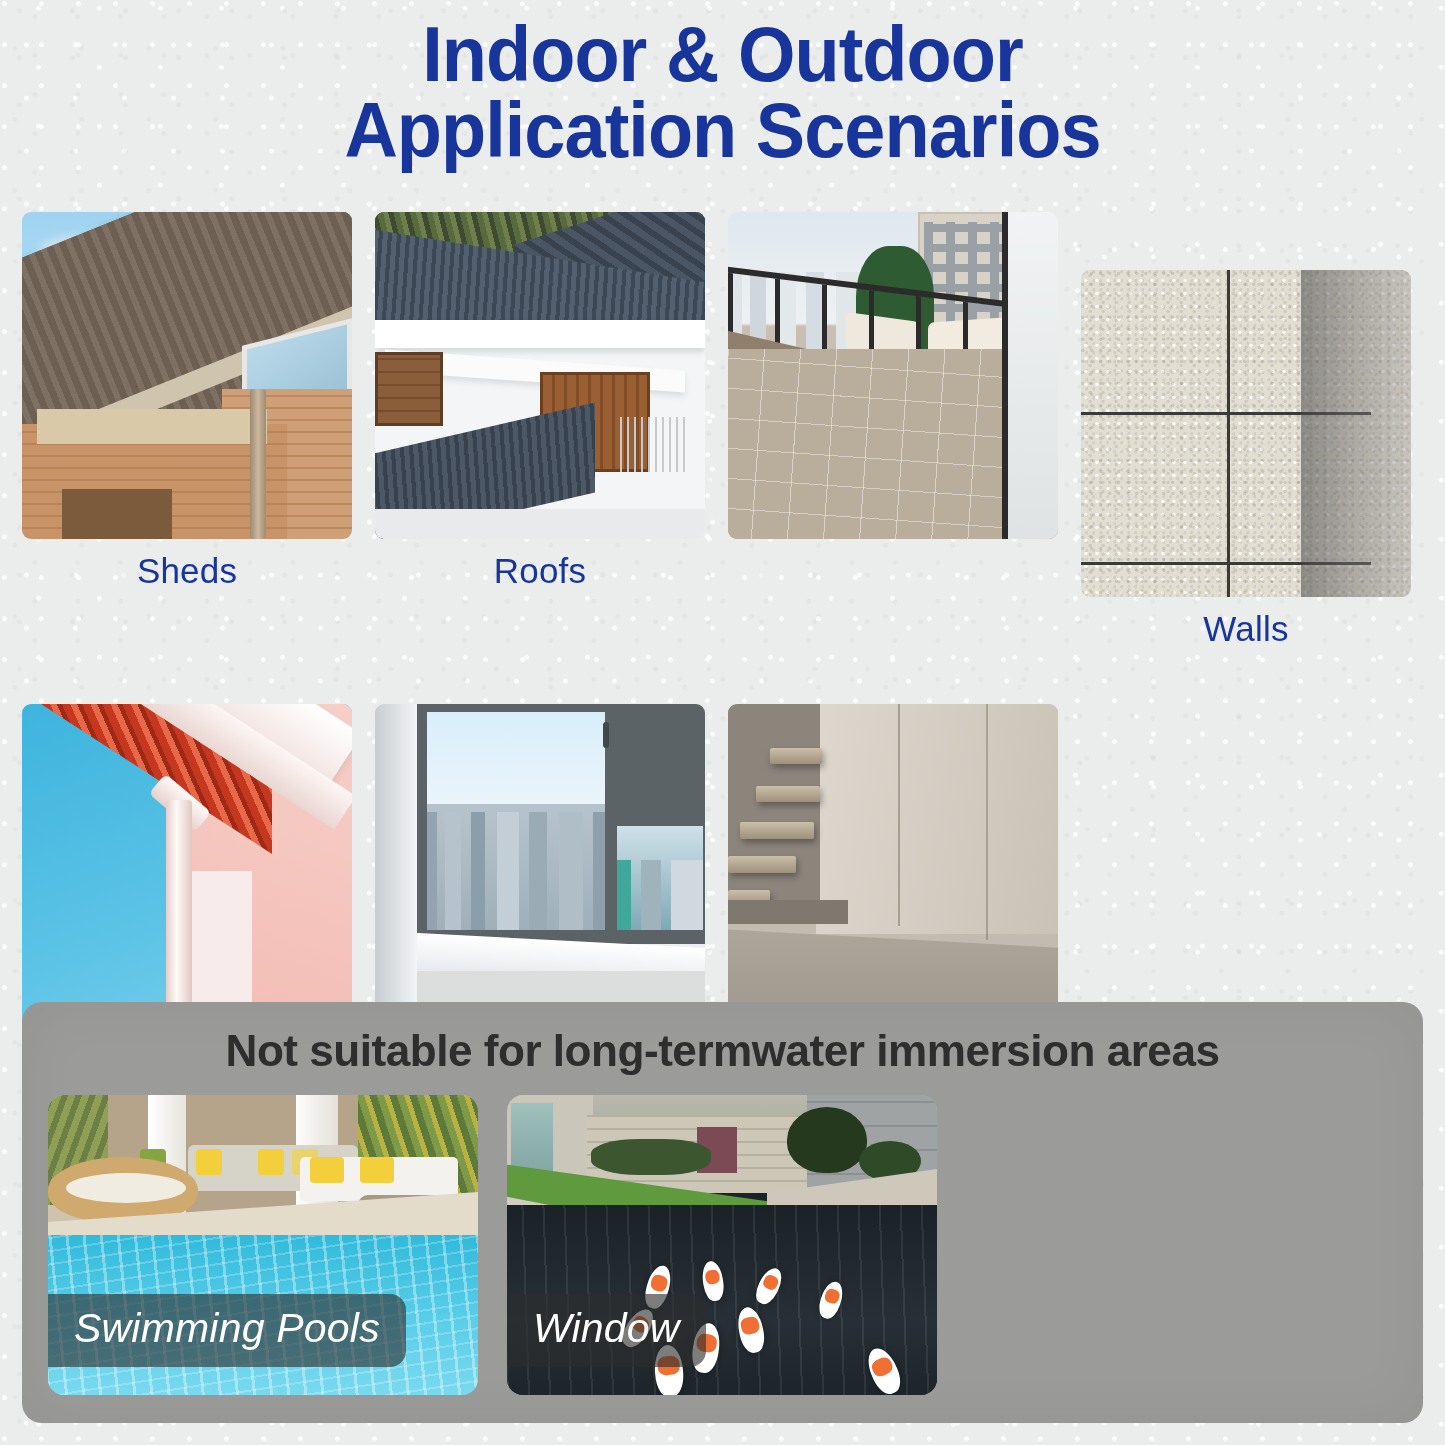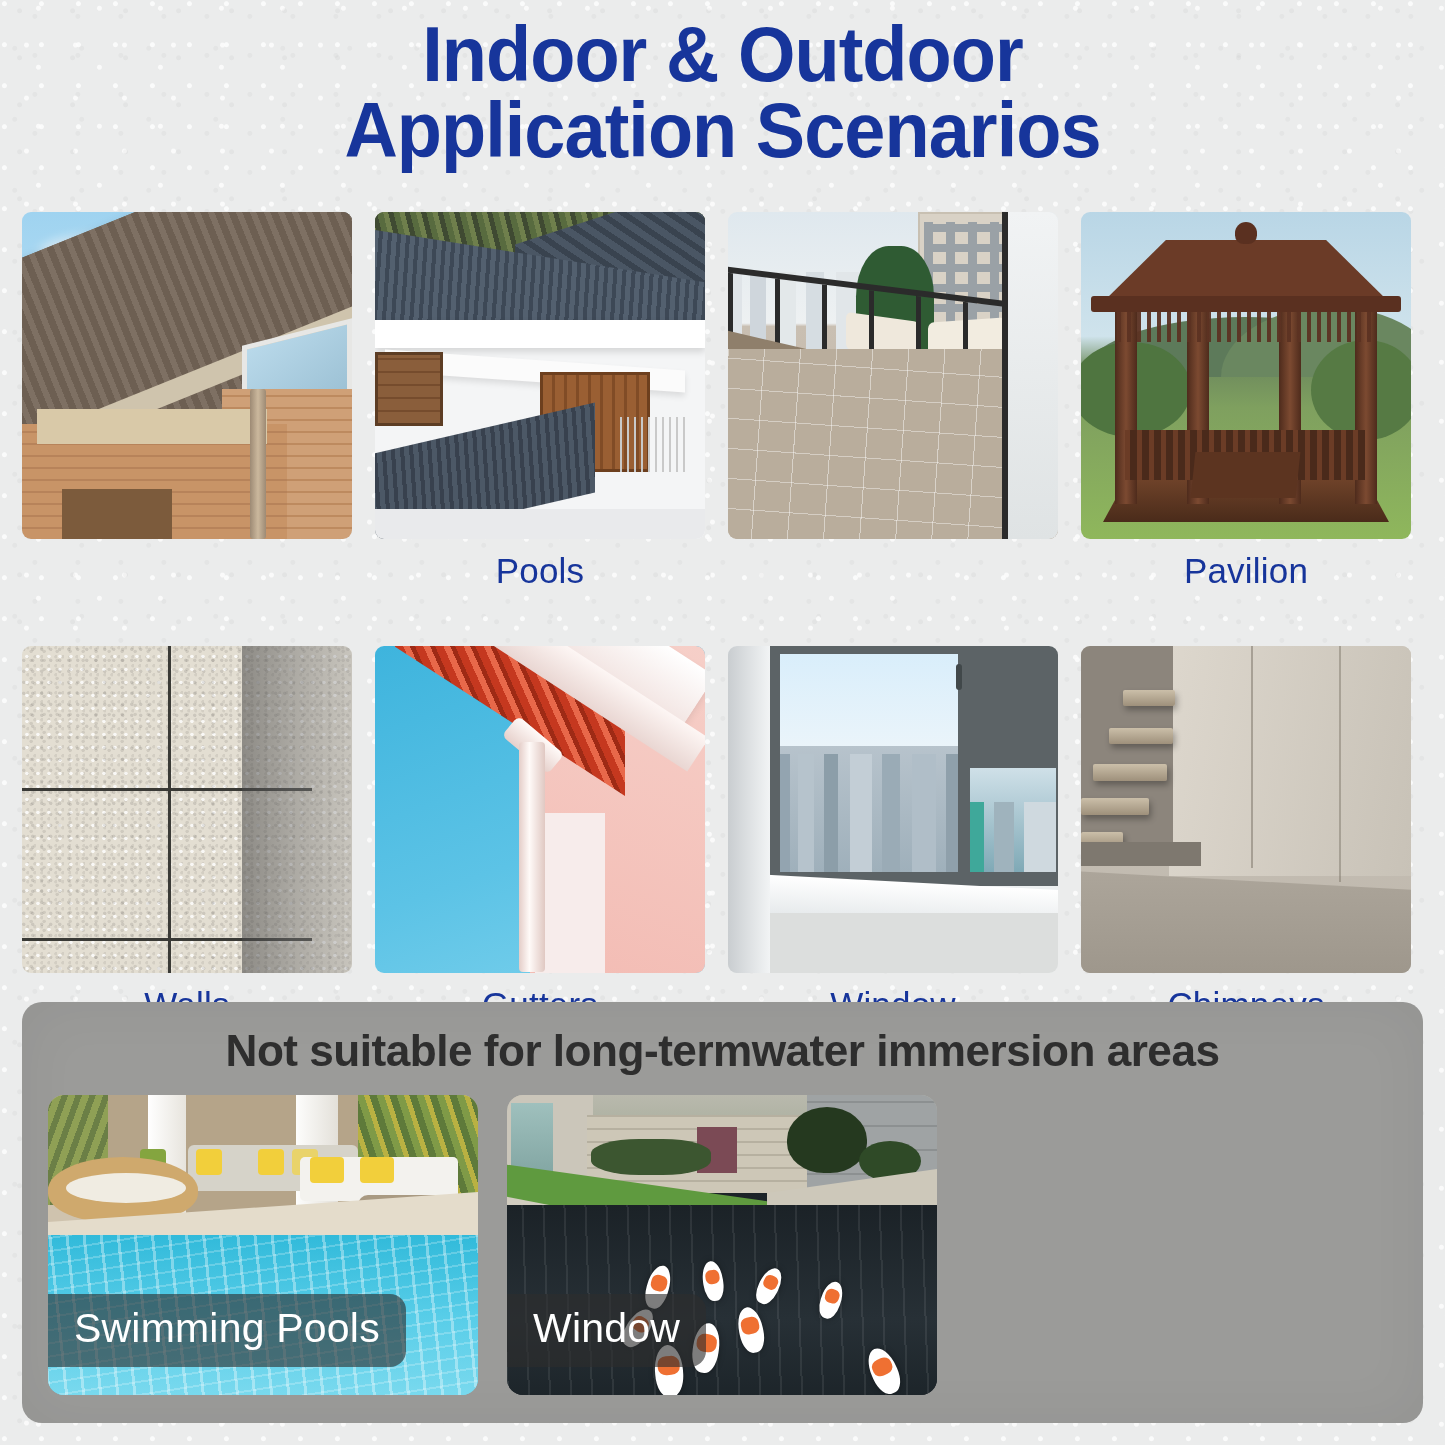--- a/index.html
+++ b/index.html
@@ -245,20 +245,21 @@
     padding-top:26px;
     letter-spacing:-.5px;
     transform:scaleX(.98);
   }
   .bstrip{
     position:absolute; left:26px; top:93px;
     width:1349px;
     display:grid;
     grid-template-columns:repeat(3, 430px);
     column-gap:29px;
+    font-style:italic;
   }
   .bthumb{
     width:430px; height:300px;
     border-radius:16px;
     overflow:hidden;
     position:relative;
     background:#c0c0be;
   }
   .pill{
     position:absolute; left:0; bottom:28px;
@@ -378,74 +379,55 @@
         <div class="ly roof2"></div>
         <div class="ly roof"></div>
         <div class="ly fascia"></div>
         <div class="ly glass"></div>
         <div class="ly wall2"></div>
         <div class="ly wall"></div>
         <div class="ly soffit"></div>
         <div class="ly pipe"></div>
         <div class="ly door"></div>
       </div>
+      <div class="caption">Sheds</div>
     </div>
 
     <div class="cell">
       <div class="thumb roofs">
         <div class="ly trees"></div>
         <div class="ly tileB"></div>
         <div class="ly tileA"></div>
         <div class="ly body"></div>
         <div class="ly ledge"></div>
         <div class="ly ledge2"></div>
         <div class="ly dwood"></div>
         <div class="ly shutters"></div>
         <div class="ly rail"></div>
         <div class="ly lowroof"></div>
         <div class="ly floor"></div>
       </div>
-      <div class="caption">Pools</div>
+      <div class="caption">Roofs</div>
     </div>
 
     <div class="cell">
       <div class="thumb balc">
         <div class="ly city"></div>
         <div class="ly bldg"></div>
         <div class="ly bldgwin"></div>
         <div class="ly tree"></div>
         <div class="ly lounger"></div>
         <div class="ly lounger2"></div>
         <div class="ly rail"></div>
         <div class="ly ledge"></div>
         <div class="ly floor"></div>
         <div class="ly glassdoor"></div>
       </div>
     </div>
 
-    <div class="cell">
-      <div class="thumb pav">
-        <div class="ly hill"></div>
-        <div class="ly hill2"></div>
-        <div class="ly bush"></div>
-        <div class="ly bush2"></div>
-        <div class="ly deck"></div>
-        <div class="ly col c1"></div>
-          <div class="ly col c2"></div>
-        <div class="ly col c3"></div>
-          <div class="ly col c4"></div>
-        <div class="ly bench"></div>
-        <div class="ly table"></div>
-        <div class="ly roof"></div>
-        <div class="ly roofline"></div>
-        <div class="ly knob"></div>
-        <div class="ly lattice"></div>
-      </div>
-      <div class="caption">Pavilion</div>
-    </div>
 
     <div class="cell r2">
       <div class="thumb walls">
         <div class="ly tex" style="position:absolute;"></div>
         <div class="ly gv"></div>
         <div class="ly gh"></div>
         <div class="ly gh2"></div>
         <div class="ly col"></div>
       </div>
       <div class="caption">Walls</div>

